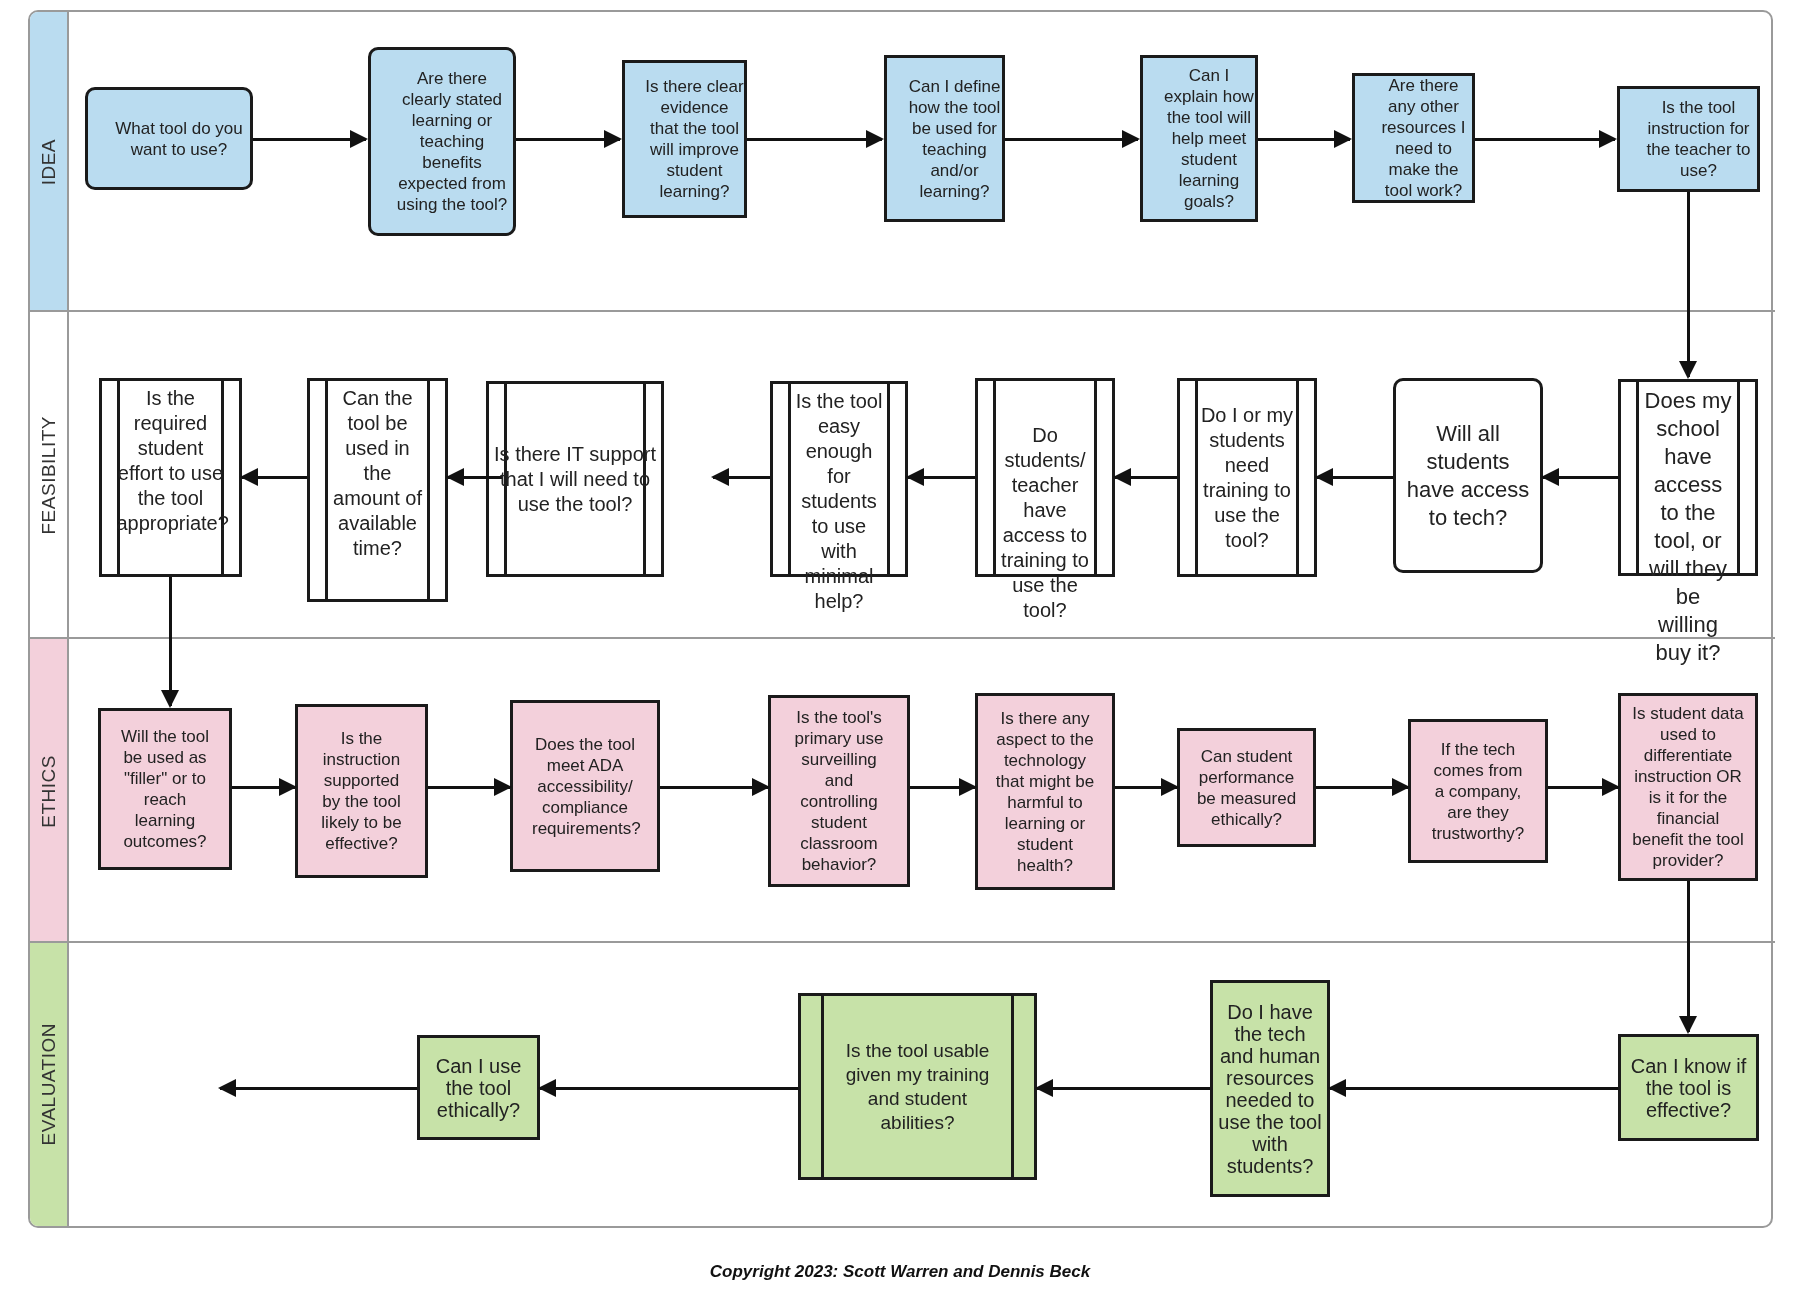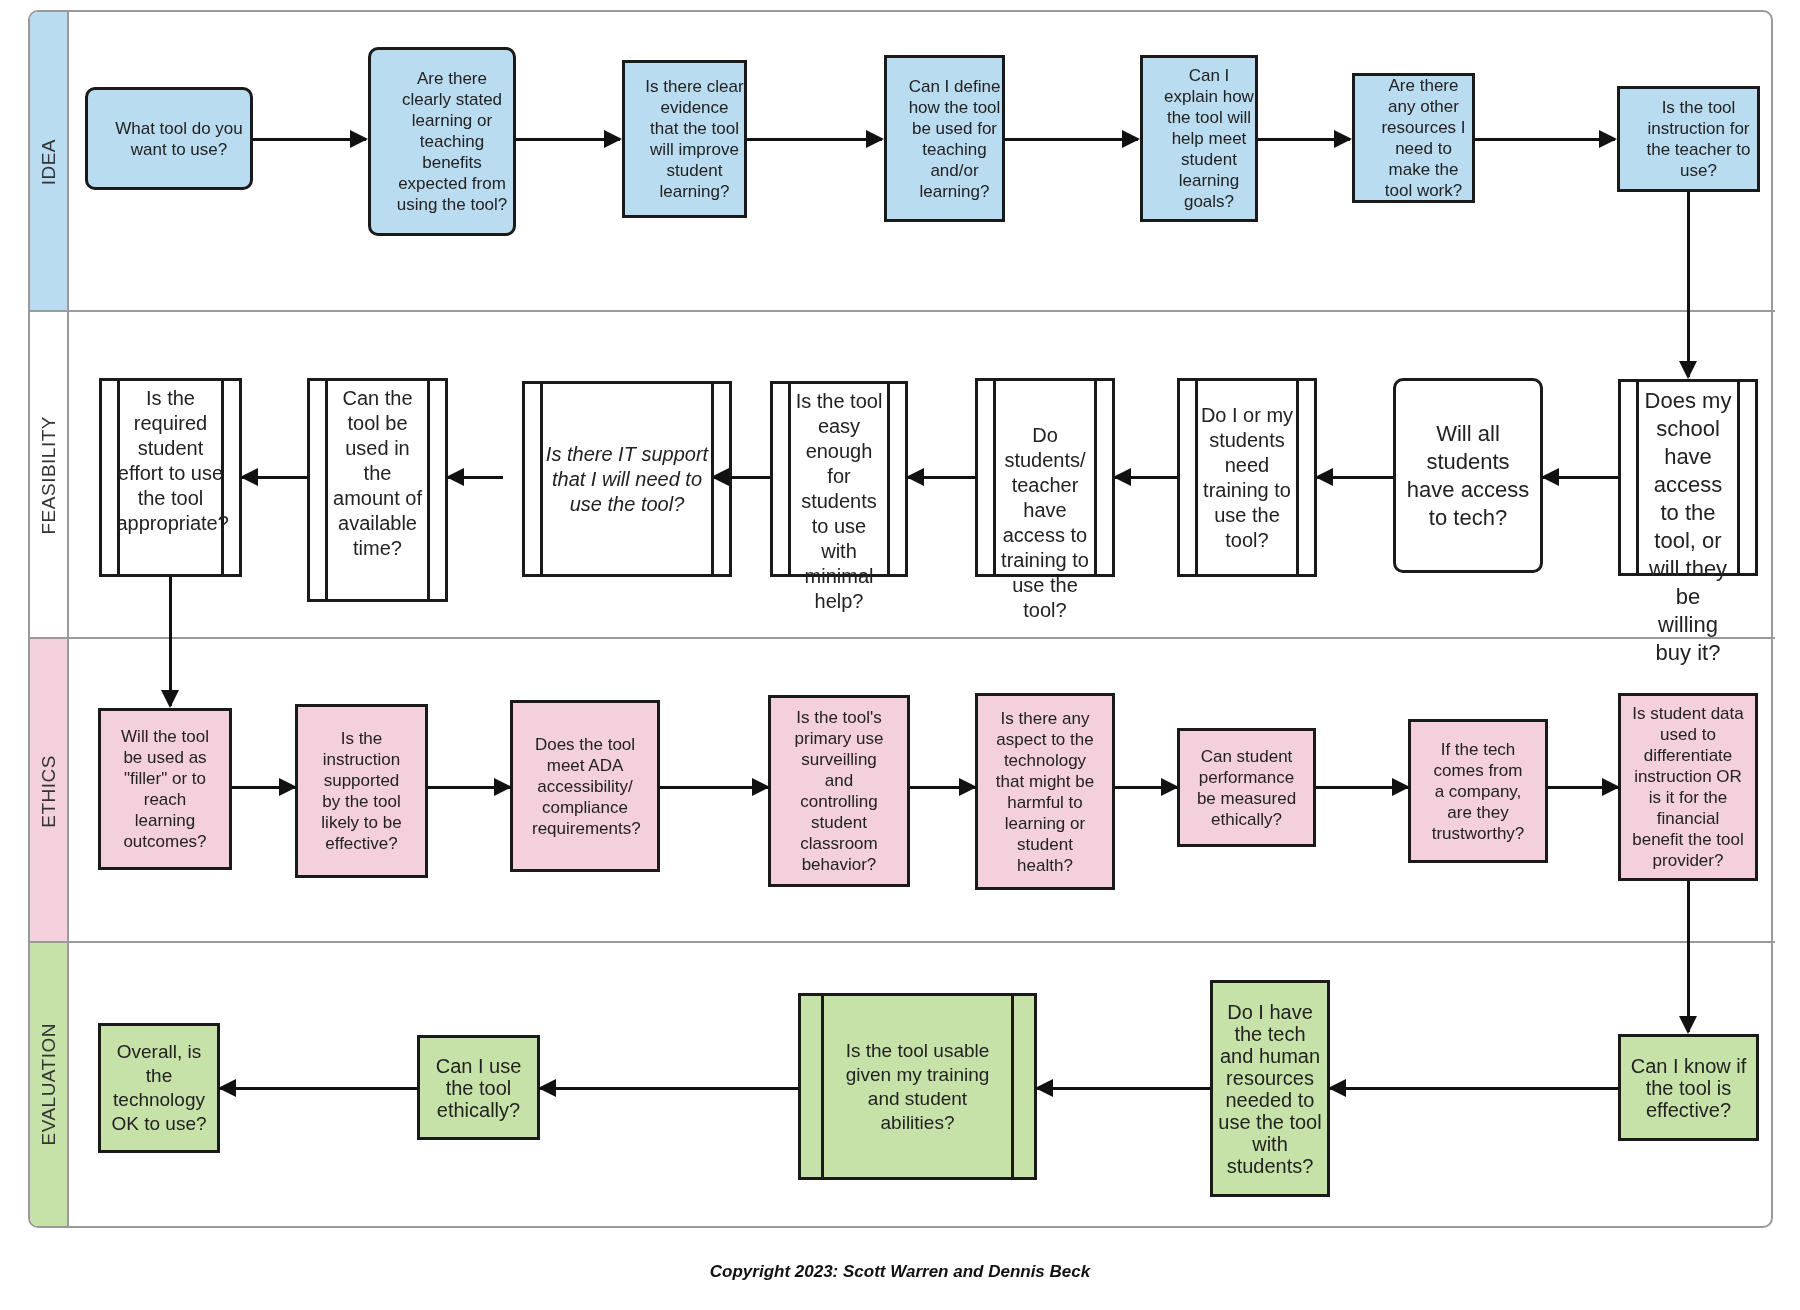--- a/index.html
+++ b/index.html
@@ -119,21 +119,21 @@
     </div>
   <div class="box feas pp" style="left:1177px;top:378px;width:140px;height:199px;">
       <div class="txt" style="width:95px;">Do I or my students need training to use the tool?</div>
     </div>
   <div class="box feas pp top" style="left:975px;top:378px;width:140px;height:199px;">
       <div class="txt" style="width:92px;margin-top:37px;">Do students/ teacher have access to training to use the tool?</div>
     </div>
   <div class="box feas pp top" style="left:770px;top:381px;width:138px;height:196px;">
       <div class="txt" style="width:92px;">Is the tool easy enough for students to use with minimal help?</div>
     </div>
-  <div class="box feas pp" style="left:522px;top:381px;width:210px;height:196px;font-style:italic;">
+  <div class="box feas pp" style="left:486px;top:381px;width:178px;height:196px;">
       <div class="txt" style="width:165px;">Is there IT support that I will need to use the tool?</div>
     </div>
   <div class="box feas pp top" style="left:307px;top:378px;width:141px;height:224px;">
       <div class="txt" style="width:90px;">Can the tool be used in the amount of available time?</div>
     </div>
   <div class="box feas pp top" style="left:99px;top:378px;width:143px;height:199px;">
       <div class="txt" style="width:108px;">Is the required student effort to use the tool appropriate?</div>
     </div>
 
   <div class="arrow-h left" style="left:1543px;top:475.5px;width:75px;"></div>
@@ -184,23 +184,20 @@
     </div>
   <div class="box eval" style="left:1210px;top:980px;width:120px;height:217px;">
       <div class="txt" style="width:106px;">Do I have the tech and human resources needed to use the tool with students?</div>
     </div>
   <div class="box eval mid pp wide-bars" style="left:798px;top:993px;width:239px;height:187px;">
       <div class="txt" style="width:175px;">Is the tool usable given my training and student abilities?</div>
     </div>
   <div class="box eval" style="left:417px;top:1035px;width:123px;height:105px;">
       <div class="txt" style="width:86px;">Can I use the tool ethically?</div>
     </div>
-  <div class="box eval mid" style="left:98px;top:1023px;width:122px;height:130px;">
-      <div class="txt" style="width:104px;">Overall, is the technology OK to use?</div>
-    </div>
 
   <div class="arrow-h left" style="left:1330px;top:1086.5px;width:288px;"></div>
   <div class="arrow-h left" style="left:1037px;top:1086.5px;width:173px;"></div>
   <div class="arrow-h left" style="left:540px;top:1086.5px;width:258px;"></div>
   <div class="arrow-h left" style="left:220px;top:1086.5px;width:197px;"></div>
 
   <div class="footer">Copyright 2023: Scott Warren and Dennis Beck</div>
 </div>
 
 </body></html>

